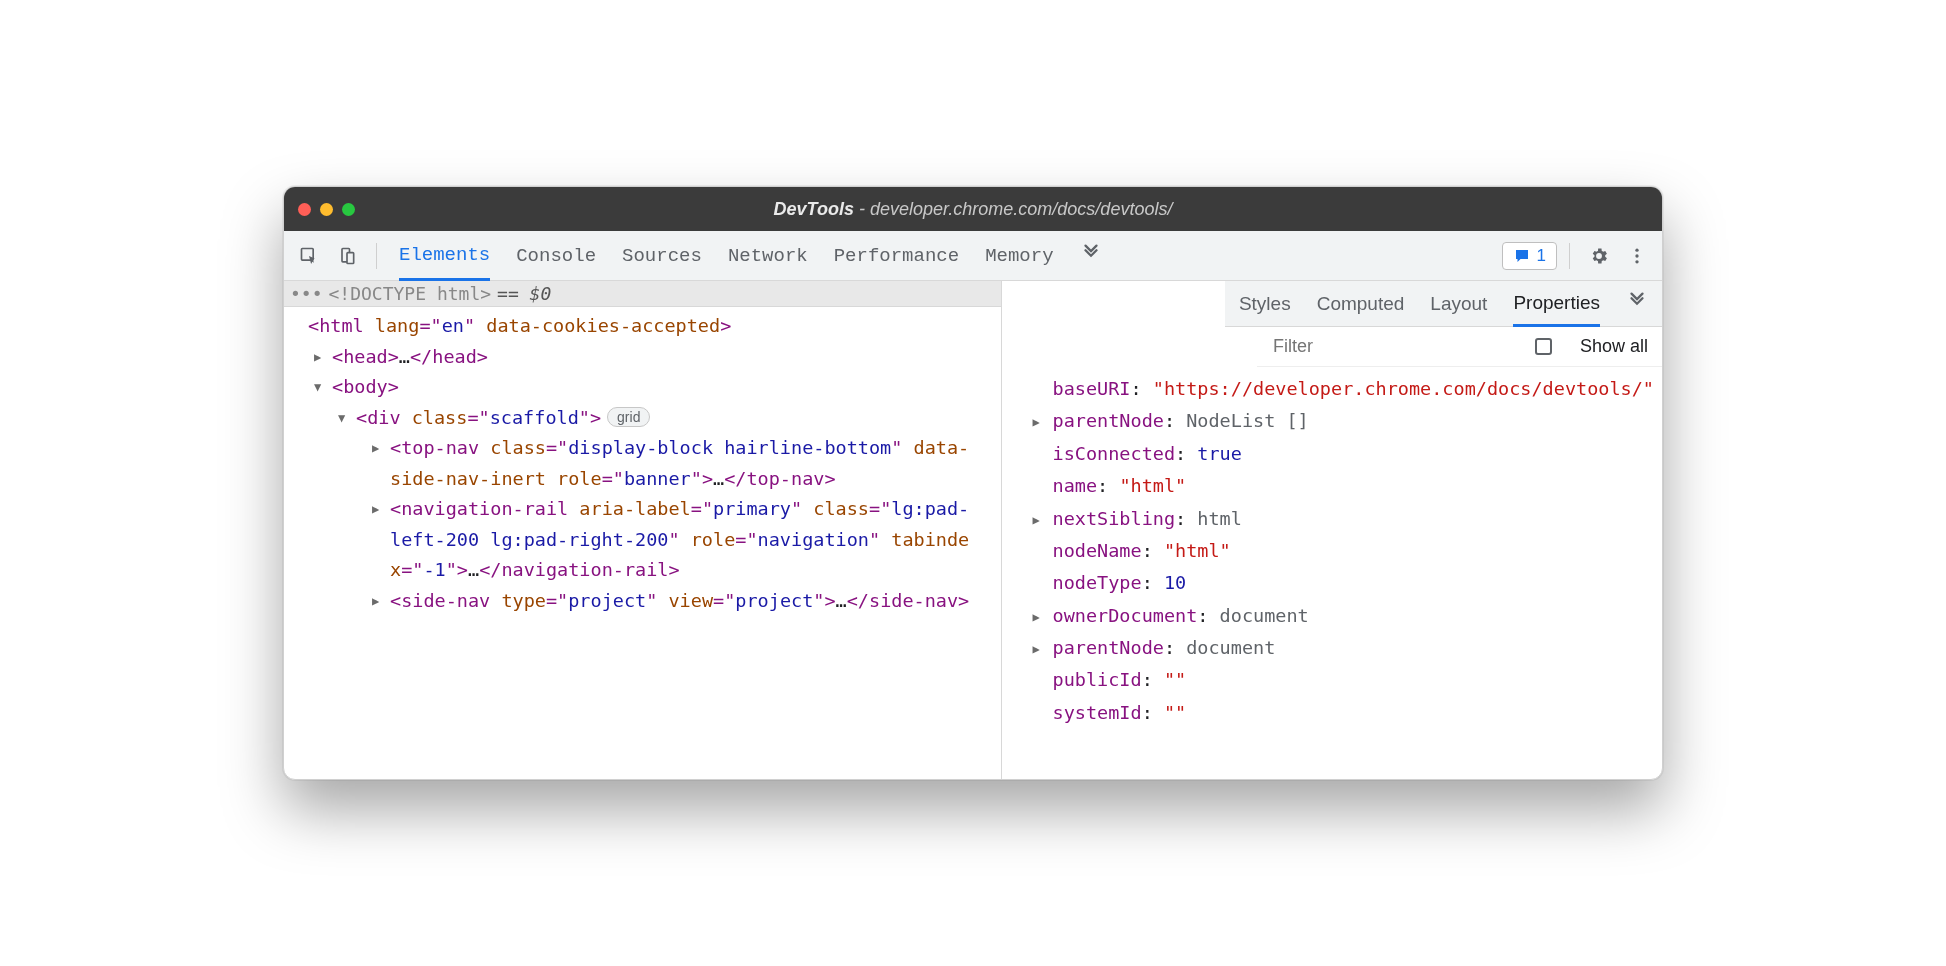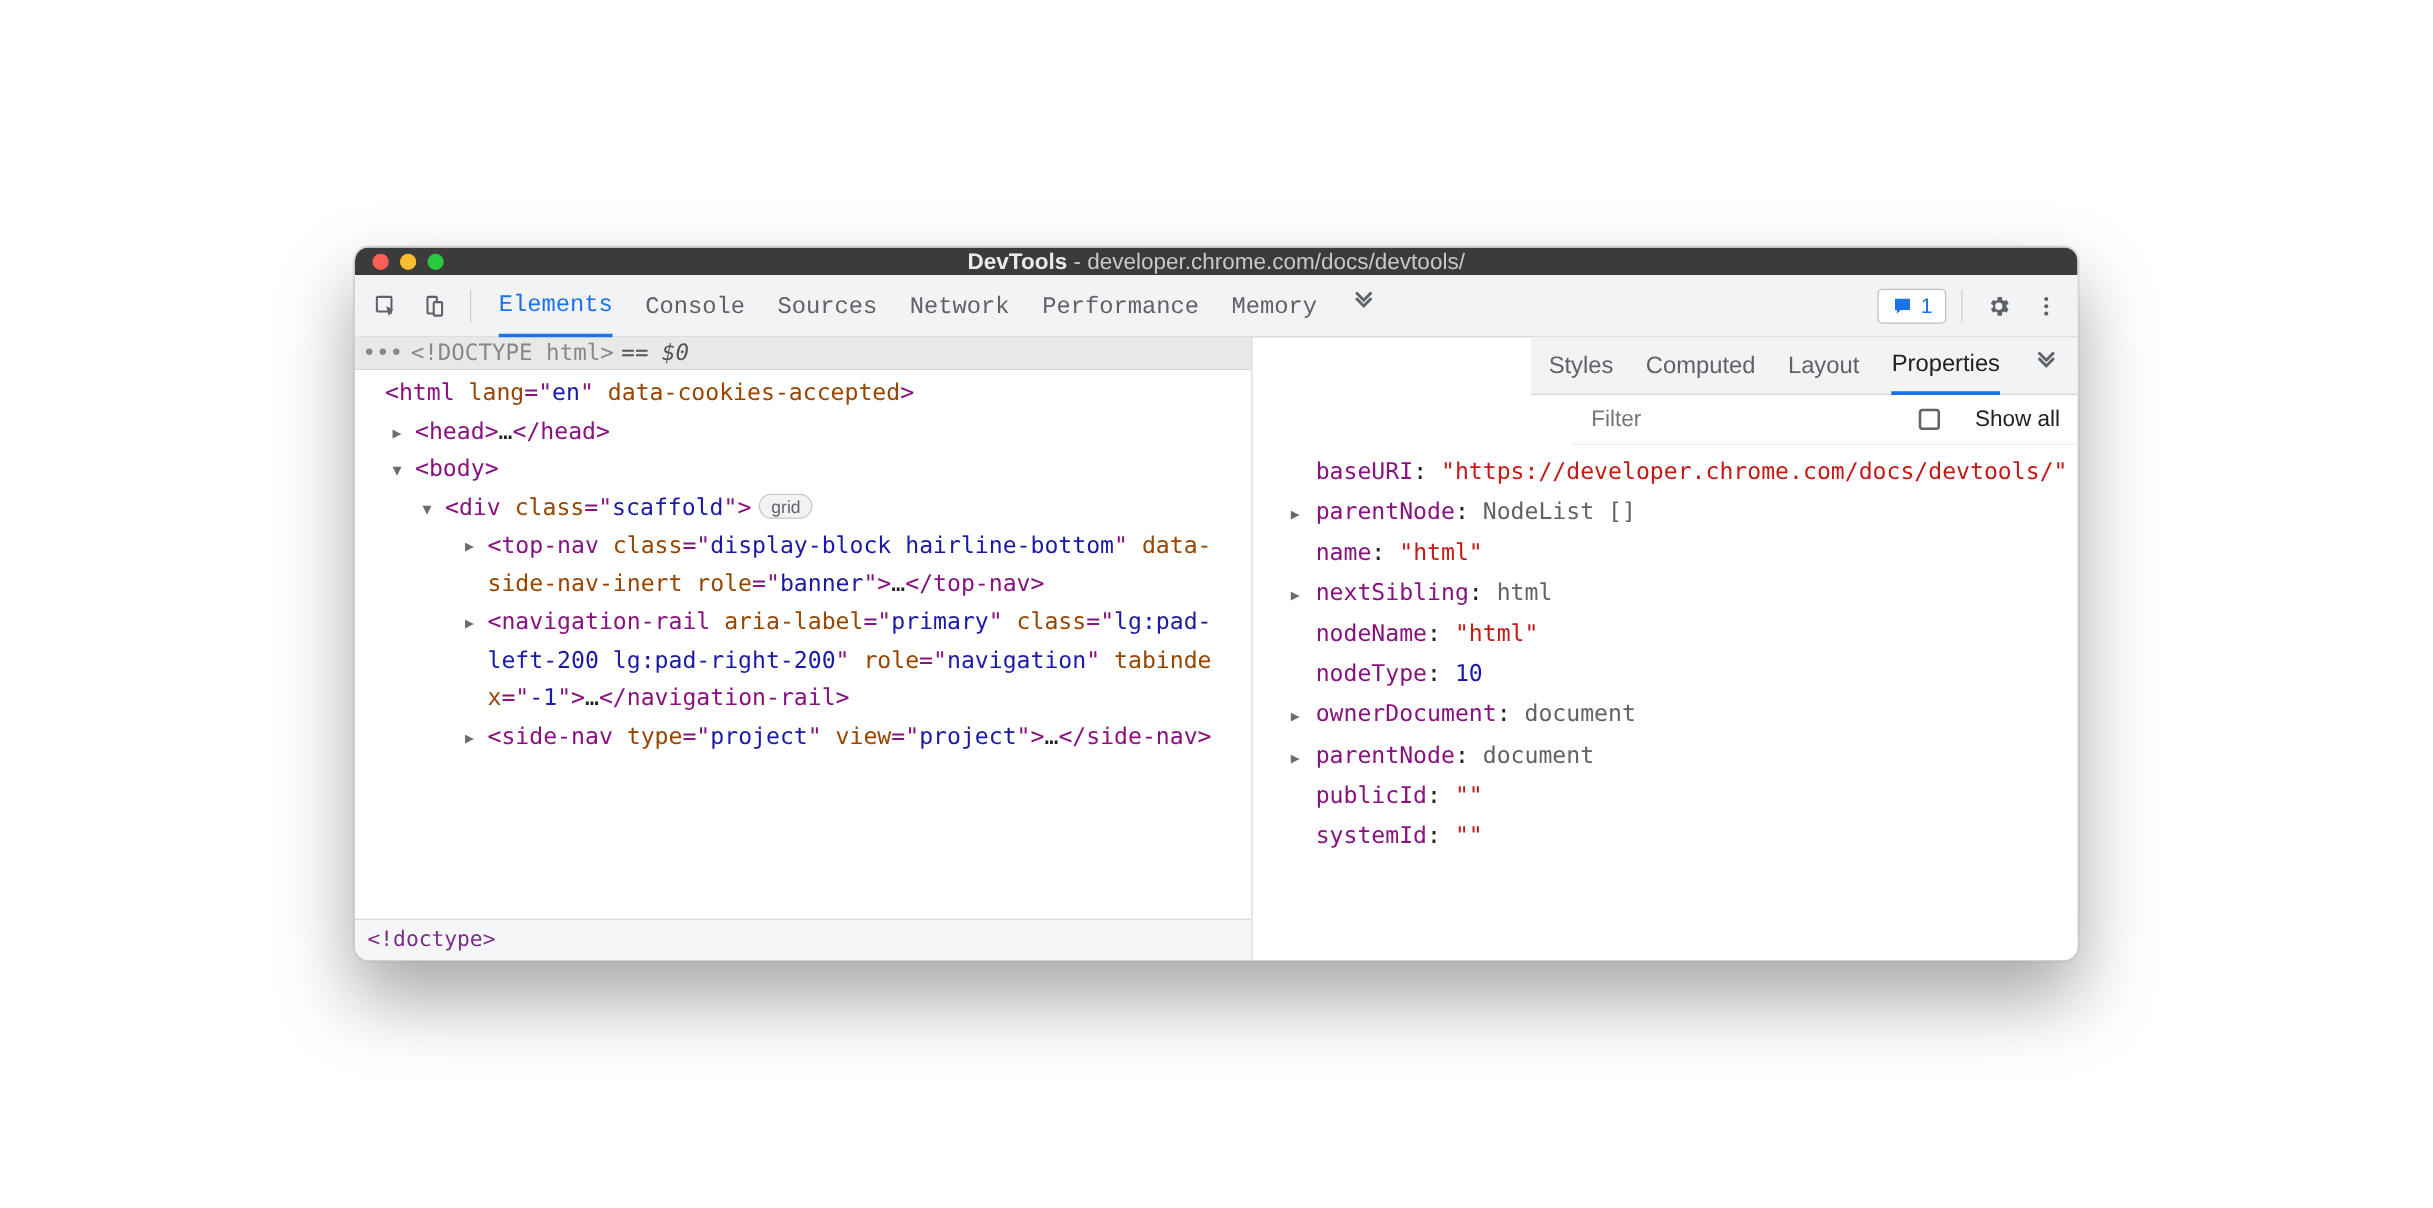--- a/index.html
+++ b/index.html
@@ -17,25 +17,26 @@
     width: 1380px;
     border-radius: 12px;
     background: #fff;
     box-shadow: 0 30px 60px rgba(0,0,0,.35), 0 0 0 1px rgba(0,0,0,.05);
     overflow: hidden;
     border: 1px solid #d0d0d0;
   }
   .titlebar {
     background: #3b3b3b;
     color: #c8c8c8;
-    height: 22px;
+    height: 44px;
     display: flex;
     align-items: center;
     padding: 0 14px;
     position: relative;
+    font-style: italic;
   }
   .traffic { display:flex; gap:9px; }
   .dot { width:13px; height:13px; border-radius:50%; }
   .dot.r{background:#ff5f57}.dot.y{background:#febc2e}.dot.g{background:#28c840}
   .titlebar-title { position:absolute; left:0; right:0; text-align:center; font-size:18px; }
   .titlebar-title b { color:#eaeaea; font-weight:600; }
 
   .toolbar {
     display:flex; align-items:center; height:50px;
     border-bottom:1px solid #d8d8d8; background:#f1f3f4;
@@ -214,23 +215,20 @@
 
               <div class="node wrap" style="padding-left:34px">
                 <span class="tri closed" style="left:16px"></span>
                 <span class="p-punc">&lt;</span><span class="p-tag">side-nav</span> <span class="p-attr">type</span><span class="p-punc">=</span><span class="p-punc">"</span><span class="p-val">project</span><span class="p-punc">"</span> <span class="p-attr">view</span><span class="p-punc">=</span><span class="p-punc">"</span><span class="p-val">project</span><span class="p-punc">"</span><span class="p-punc">&gt;</span><span class="ellips">…</span><span class="p-punc">&lt;/side-nav&gt;</span>
               </div>
             </div>
           </div>
         </div>
       </div>
 
-      <div class="crumbs">
-        <span>&lt;!doctype&gt;</span>
-      </div>
     </div>
 
     <div class="right">
       <div class="side-tabs">
         <div class="stab">Styles</div>
         <div class="stab">Computed</div>
         <div class="stab">Layout</div>
         <div class="stab active">Properties</div>
         <div class="chev">
           <svg width="22" height="22" viewBox="0 0 24 24">
@@ -241,20 +239,21 @@
       </div>
       <div class="filter-row">
         <input placeholder="Filter" style="">
         <div class="cbx"></div>
         <div class="show-all">Show all</div>
       </div>
 
       <div class="props">
         <div class="pr"><span class="k">baseURI</span><span class="col">: </span><span class="v-str">"https://developer.chrome.com/docs/devtools/"</span></div>
         <div class="pr"><span class="tri closed"></span><span class="k">parentNode</span><span class="col">: </span><span class="v-obj">NodeList []</span></div>
+        <div class="pr"><span class="k">isConnected</span><span class="col">: </span><span class="v-kw">true</span></div>
         <div class="pr"><span class="k">name</span><span class="col">: </span><span class="v-str">"html"</span></div>
         <div class="pr"><span class="tri closed"></span><span class="k">nextSibling</span><span class="col">: </span><span class="v-obj">html</span></div>
         <div class="pr"><span class="k">nodeName</span><span class="col">: </span><span class="v-str">"html"</span></div>
         <div class="pr"><span class="k">nodeType</span><span class="col">: </span><span class="v-num">10</span></div>
         <div class="pr"><span class="tri closed"></span><span class="k">ownerDocument</span><span class="col">: </span><span class="v-obj">document</span></div>
         <div class="pr"><span class="tri closed"></span><span class="k">parentNode</span><span class="col">: </span><span class="v-obj">document</span></div>
         <div class="pr"><span class="k">publicId</span><span class="col">: </span><span class="v-str">""</span></div>
         <div class="pr"><span class="k">systemId</span><span class="col">: </span><span class="v-str">""</span></div>
       </div>
     </div>

